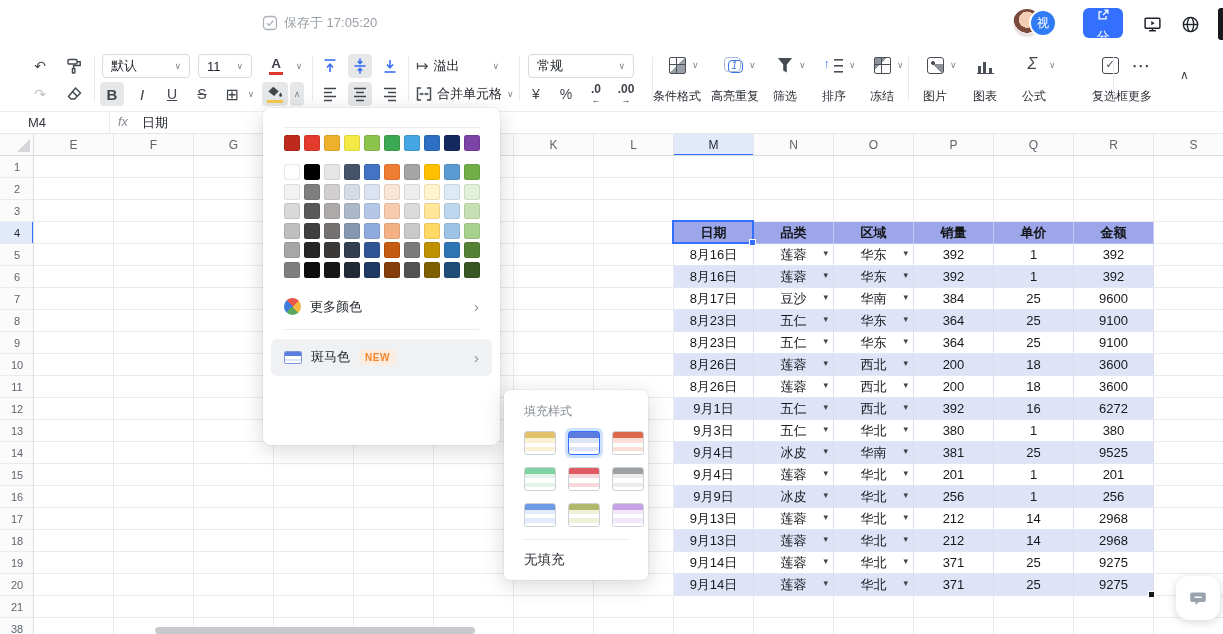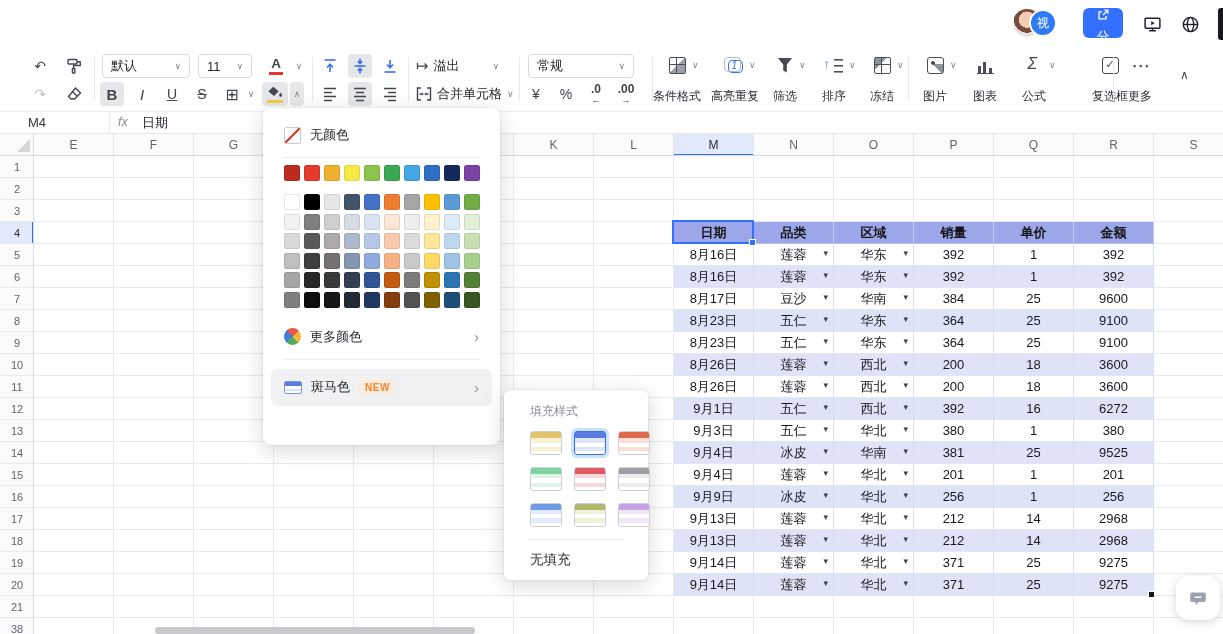--- a/index.html
+++ b/index.html
@@ -117,41 +117,50 @@
   .morerow{margin-top:14px;justify-content:flex-start;position:relative;}
   .wheel{width:17px;height:17px;border-radius:50%;background:conic-gradient(from -40deg,#e8574a 0 25%,#f2b73c 25% 50%,#57a85c 50% 75%,#3f7de0 75% 100%);}
   .rarr{position:absolute;right:21px;color:#8a8f97;font-size:15px;}
   .zebrarow{margin:9px 8px 12px;height:37px;background:#f0f1f3;border-radius:6px;padding:0 13px;position:relative;}
   .zicon{width:18px;height:13px;border:1px solid #7e95e0;border-radius:2px;
     background:linear-gradient(#5c7ce0 0 4px,#fff 4px 6.5px,#dfe5f8 6.5px 9px,#fff 9px 10.5px,#dfe5f8 10.5px 13px);}
   .newbadge{background:#fcece0;color:#f5862c;font-size:10px;font-weight:bold;padding:2px 6px;border-radius:4px;letter-spacing:.5px;}
   .zebrarow .rarr{right:13px;}
 
   
-  .zpanel{left:504px;top:390px;width:144px;height:190px;border-radius:6px;padding:13px 26px 0;}
+  .zpanel{left:504px;top:390px;width:144px;height:190px;border-radius:6px;padding:13px 20px 0;}
   .ztitle{font-size:12px;color:#878c95;}
   .zgrid{display:grid;grid-template-columns:repeat(3,32px);gap:12px 12px;margin-top:11px;}
   .zsw{width:32px;height:24px;border:1px solid #cdd0d6;border-radius:3px;
     background:linear-gradient(var(--h) 0 6px,var(--s) 6px 10.5px,#fff 10.5px 14.5px,var(--s) 14.5px 19px,#fff 19px 24px);}
   .zsw.zsel{border:1px solid #3370ff;box-shadow:0 0 0 3px #cfe2fc;}
   .zdiv{height:1px;background:#ececee;margin:12px -2px 0;}
   .nofill{margin-top:11px;font-size:13.5px;color:#1f2329;}
 
   
   .hscroll{position:absolute;left:155px;top:627px;width:320px;height:7px;border-radius:4px;background:#c7c9cc;z-index:5;}
   .chatbtn{position:absolute;left:1176px;top:576px;width:44px;height:44px;border-radius:13px;background:#fff;
     box-shadow:0 2px 10px rgba(0,0,0,.16);display:flex;align-items:center;justify-content:center;z-index:5;}
   svg{display:block;}
 </style>
 </head>
 <body>
 
 <div class="app">
 
   <header class="topbar">
+    <div class="save-status">
+      <span>
+        <svg width="16" height="16" viewBox="0 0 16 16" fill="none" stroke="#aab0b6" stroke-width="1.3">
+            <rect x="1.5" y="1.5" width="13" height="13" rx="3.5"></rect>
+            <path d="M5 8.2l2.2 2.2 4-4.6"></path>
+          </svg>
+      </span>
+      <span>保存于 17:05:20</span>
+    </div>
     <div class="top-right">
       <span class="avatar"></span>
       <span class="vid-badge">视</span>
       <button class="share-btn" style="border:none;cursor:pointer;flex-direction:column;">
         <span>
           <svg width="14" height="14" viewBox="0 0 16 16" fill="none" stroke="#fff" stroke-width="1.5">
               <path d="M7 4.5H3.5v8h8V9"></path>
               <path d="M9.5 2.5h4v4"></path>
               <path d="M13.5 2.5L8 8"></path>
             </svg>
@@ -768,24 +777,20 @@
         </div>
     </div>
 
     <div class="sel">
         <i class="selh"></i>
       </div>
     <i class="tblh"></i>
   </div>
 
   <div class="panel cpanel">
-    <div class="cp-row">
-      <span class="nocolor-ico"></span>
-      <span>无颜色</span>
-    </div>
     <div class="cp-div"></div>
     <div class="swgrid">
 
     <span class="sw" style="background: rgb(190, 42, 29);"></span>
         <span class="sw" style="background: rgb(227, 59, 46);"></span>
         <span class="sw" style="background: rgb(238, 176, 45);"></span>
         <span class="sw" style="background: rgb(245, 234, 69);"></span>
         <span class="sw" style="background: rgb(140, 195, 77);"></span>
         <span class="sw" style="background: rgb(59, 168, 83);"></span>
         <span class="sw" style="background: rgb(68, 166, 227);"></span>

